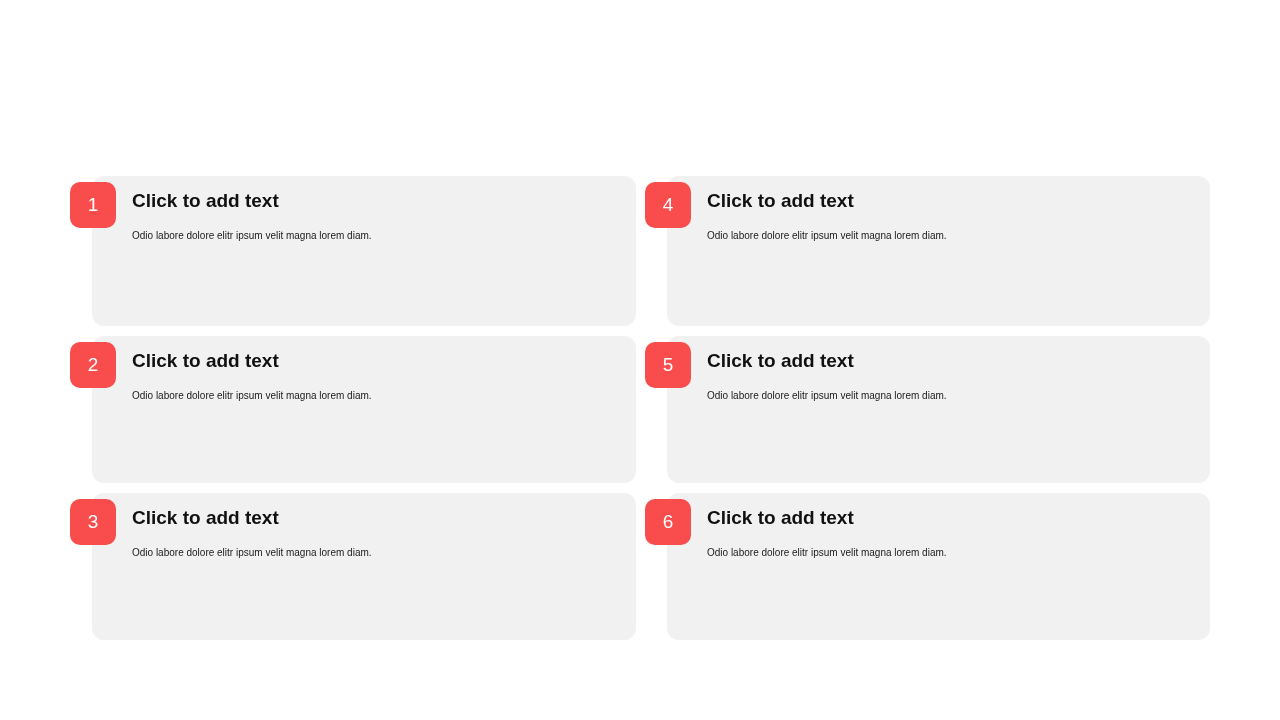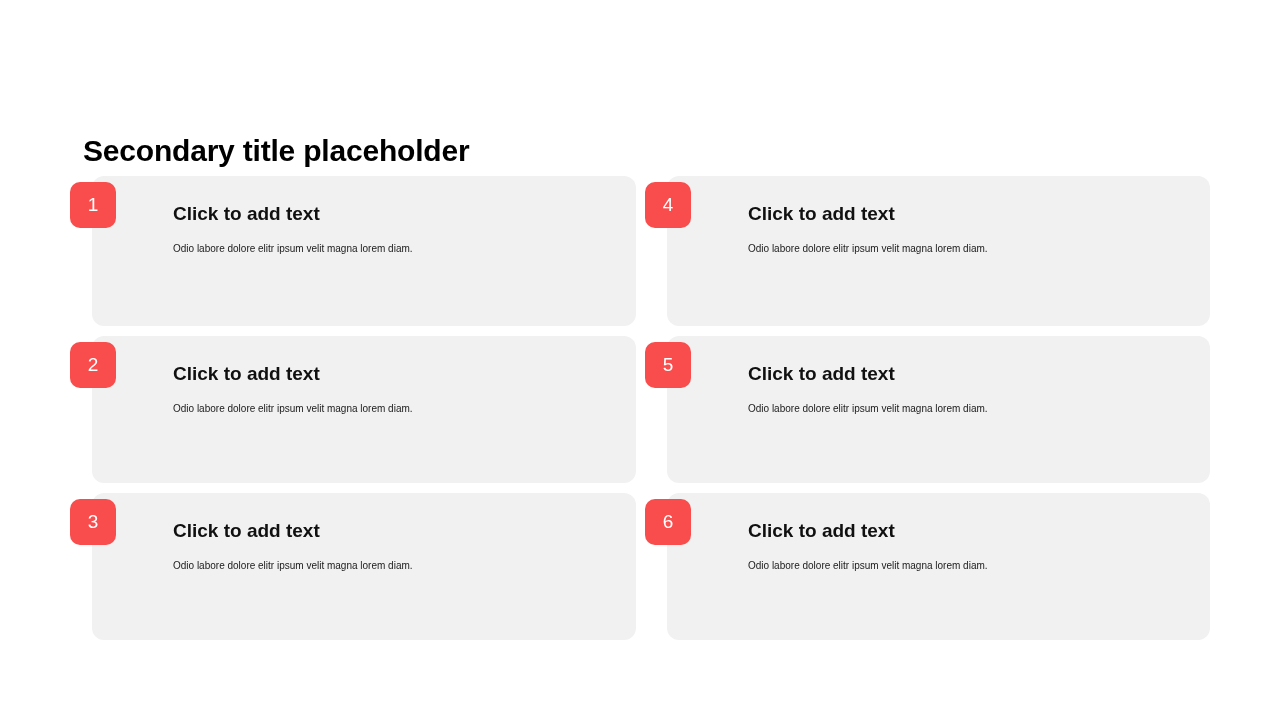--- a/index.html
+++ b/index.html
@@ -70,23 +70,22 @@
     font-weight: normal;
     line-height: 46px;
     text-align: center;
     box-sizing: border-box;
   }
 
   
   .card-body {
     position: absolute;
     left: 40px;
-    top: 26px;
+    top: 13px;
     right: 22px;
-    margin-left: 41px;
   }
 
   .card-heading {
     margin: 0;
     font-size: 19px;
     line-height: 24px;
     font-weight: bold;
     color: #101010;
     white-space: nowrap;
   }
@@ -98,21 +97,20 @@
     line-height: 19px;
     font-weight: normal;
     color: #1a1a1a;
   }
 </style>
 </head>
 <body>
 
 <div id="slide">
 
-  <h1 id="slide-title">Secondary title placeholder</h1>
 
   <div class="card col-left row-1">
     <div class="badge">1</div>
     <div class="card-body">
       <p class="card-heading">Click to add text</p>
       <p class="card-text">Odio labore dolore elitr ipsum velit magna lorem diam.</p>
     </div>
   </div>
 
   <div class="card col-left row-2">

